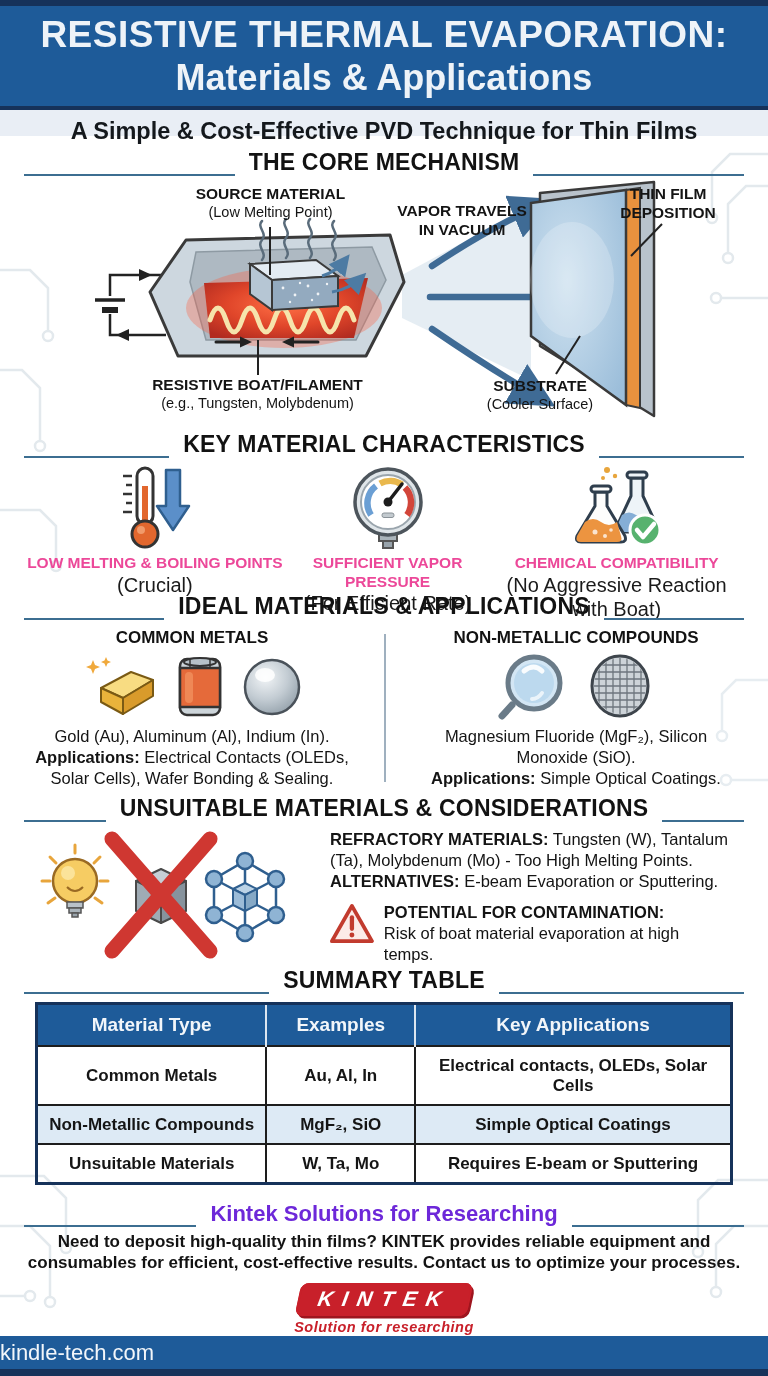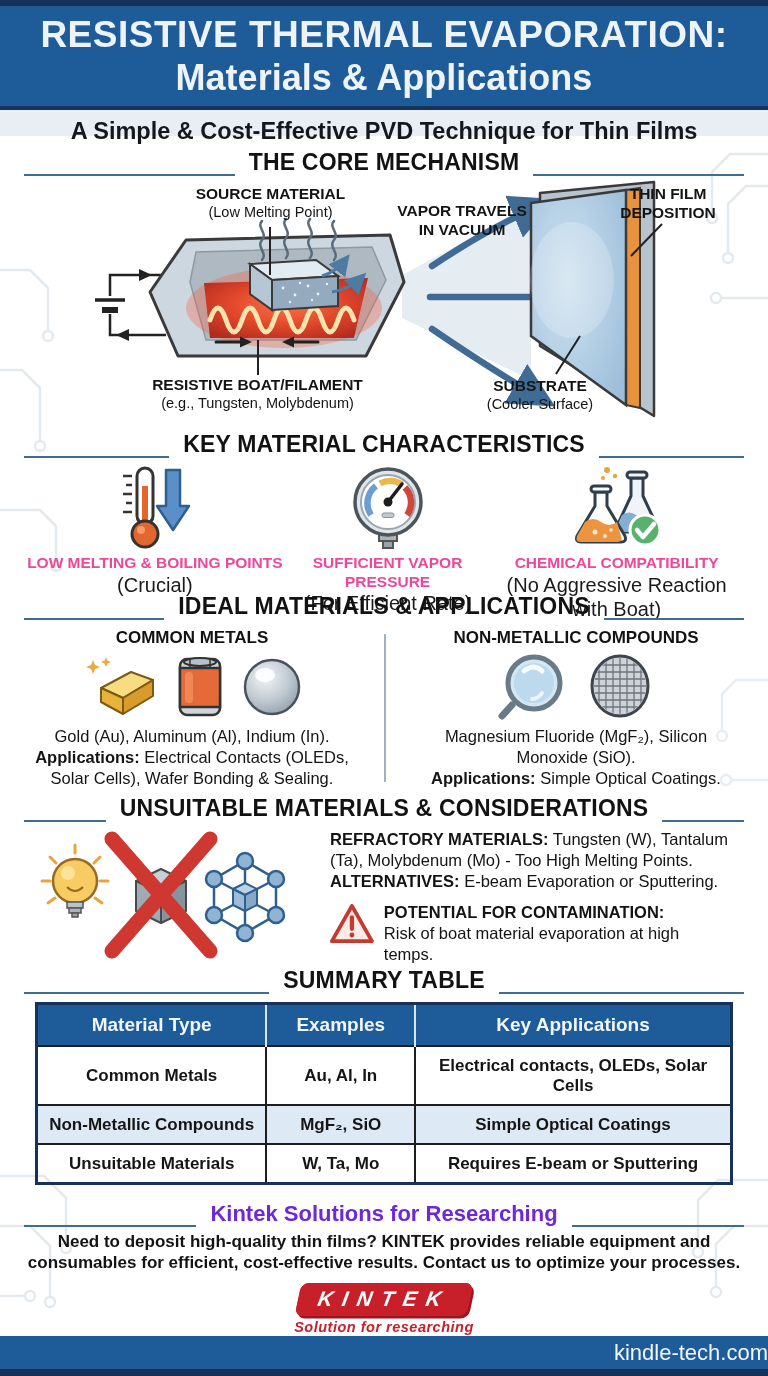--- a/index.html
+++ b/index.html
@@ -72,21 +72,21 @@
   .kintek-text{margin:4px auto 0;max-width:716px;text-align:center;font-size:17px;font-weight:bold;
                color:#131313;line-height:1.26;}
   .logo-wrap{margin-top:9px;text-align:center;}
   .kintek-logo{display:inline-block;background:#c8202a;border-radius:8px;transform:skewX(-12deg);
                padding:4px 20px 5px;box-shadow:2.5px 2.5px 0 #9e151e, inset 0 0 0 2px #c8202a;}
   .kintek-logo .logo-text{display:inline-block;color:#fff;font-weight:bold;font-style:italic;
                font-size:21px;letter-spacing:9px;transform:skewX(2deg);}
   .logo-tagline{margin-top:3px;color:#c8202a;font-weight:bold;font-style:italic;font-size:14.5px;
                 letter-spacing:.5px;}
   .site-bar{margin-top:auto;height:33px;background:#1e5b99;color:#f2f6fa;font-size:22px;
-            text-align:right;line-height:33px;}
+            text-align:left;line-height:33px;}
 </style>
 </head>
 <body>
 
 <div class="page">
 
   <svg class="deco" style="right:0;top:140px" width="80" height="180" viewBox="0 0 80 180">
     <g stroke="#e3e9ed" stroke-width="2.5" fill="none">
       <path d="M80,14 H42 L24,32 V72"></path>
         <circle cx="24" cy="78" r="5"></circle>

